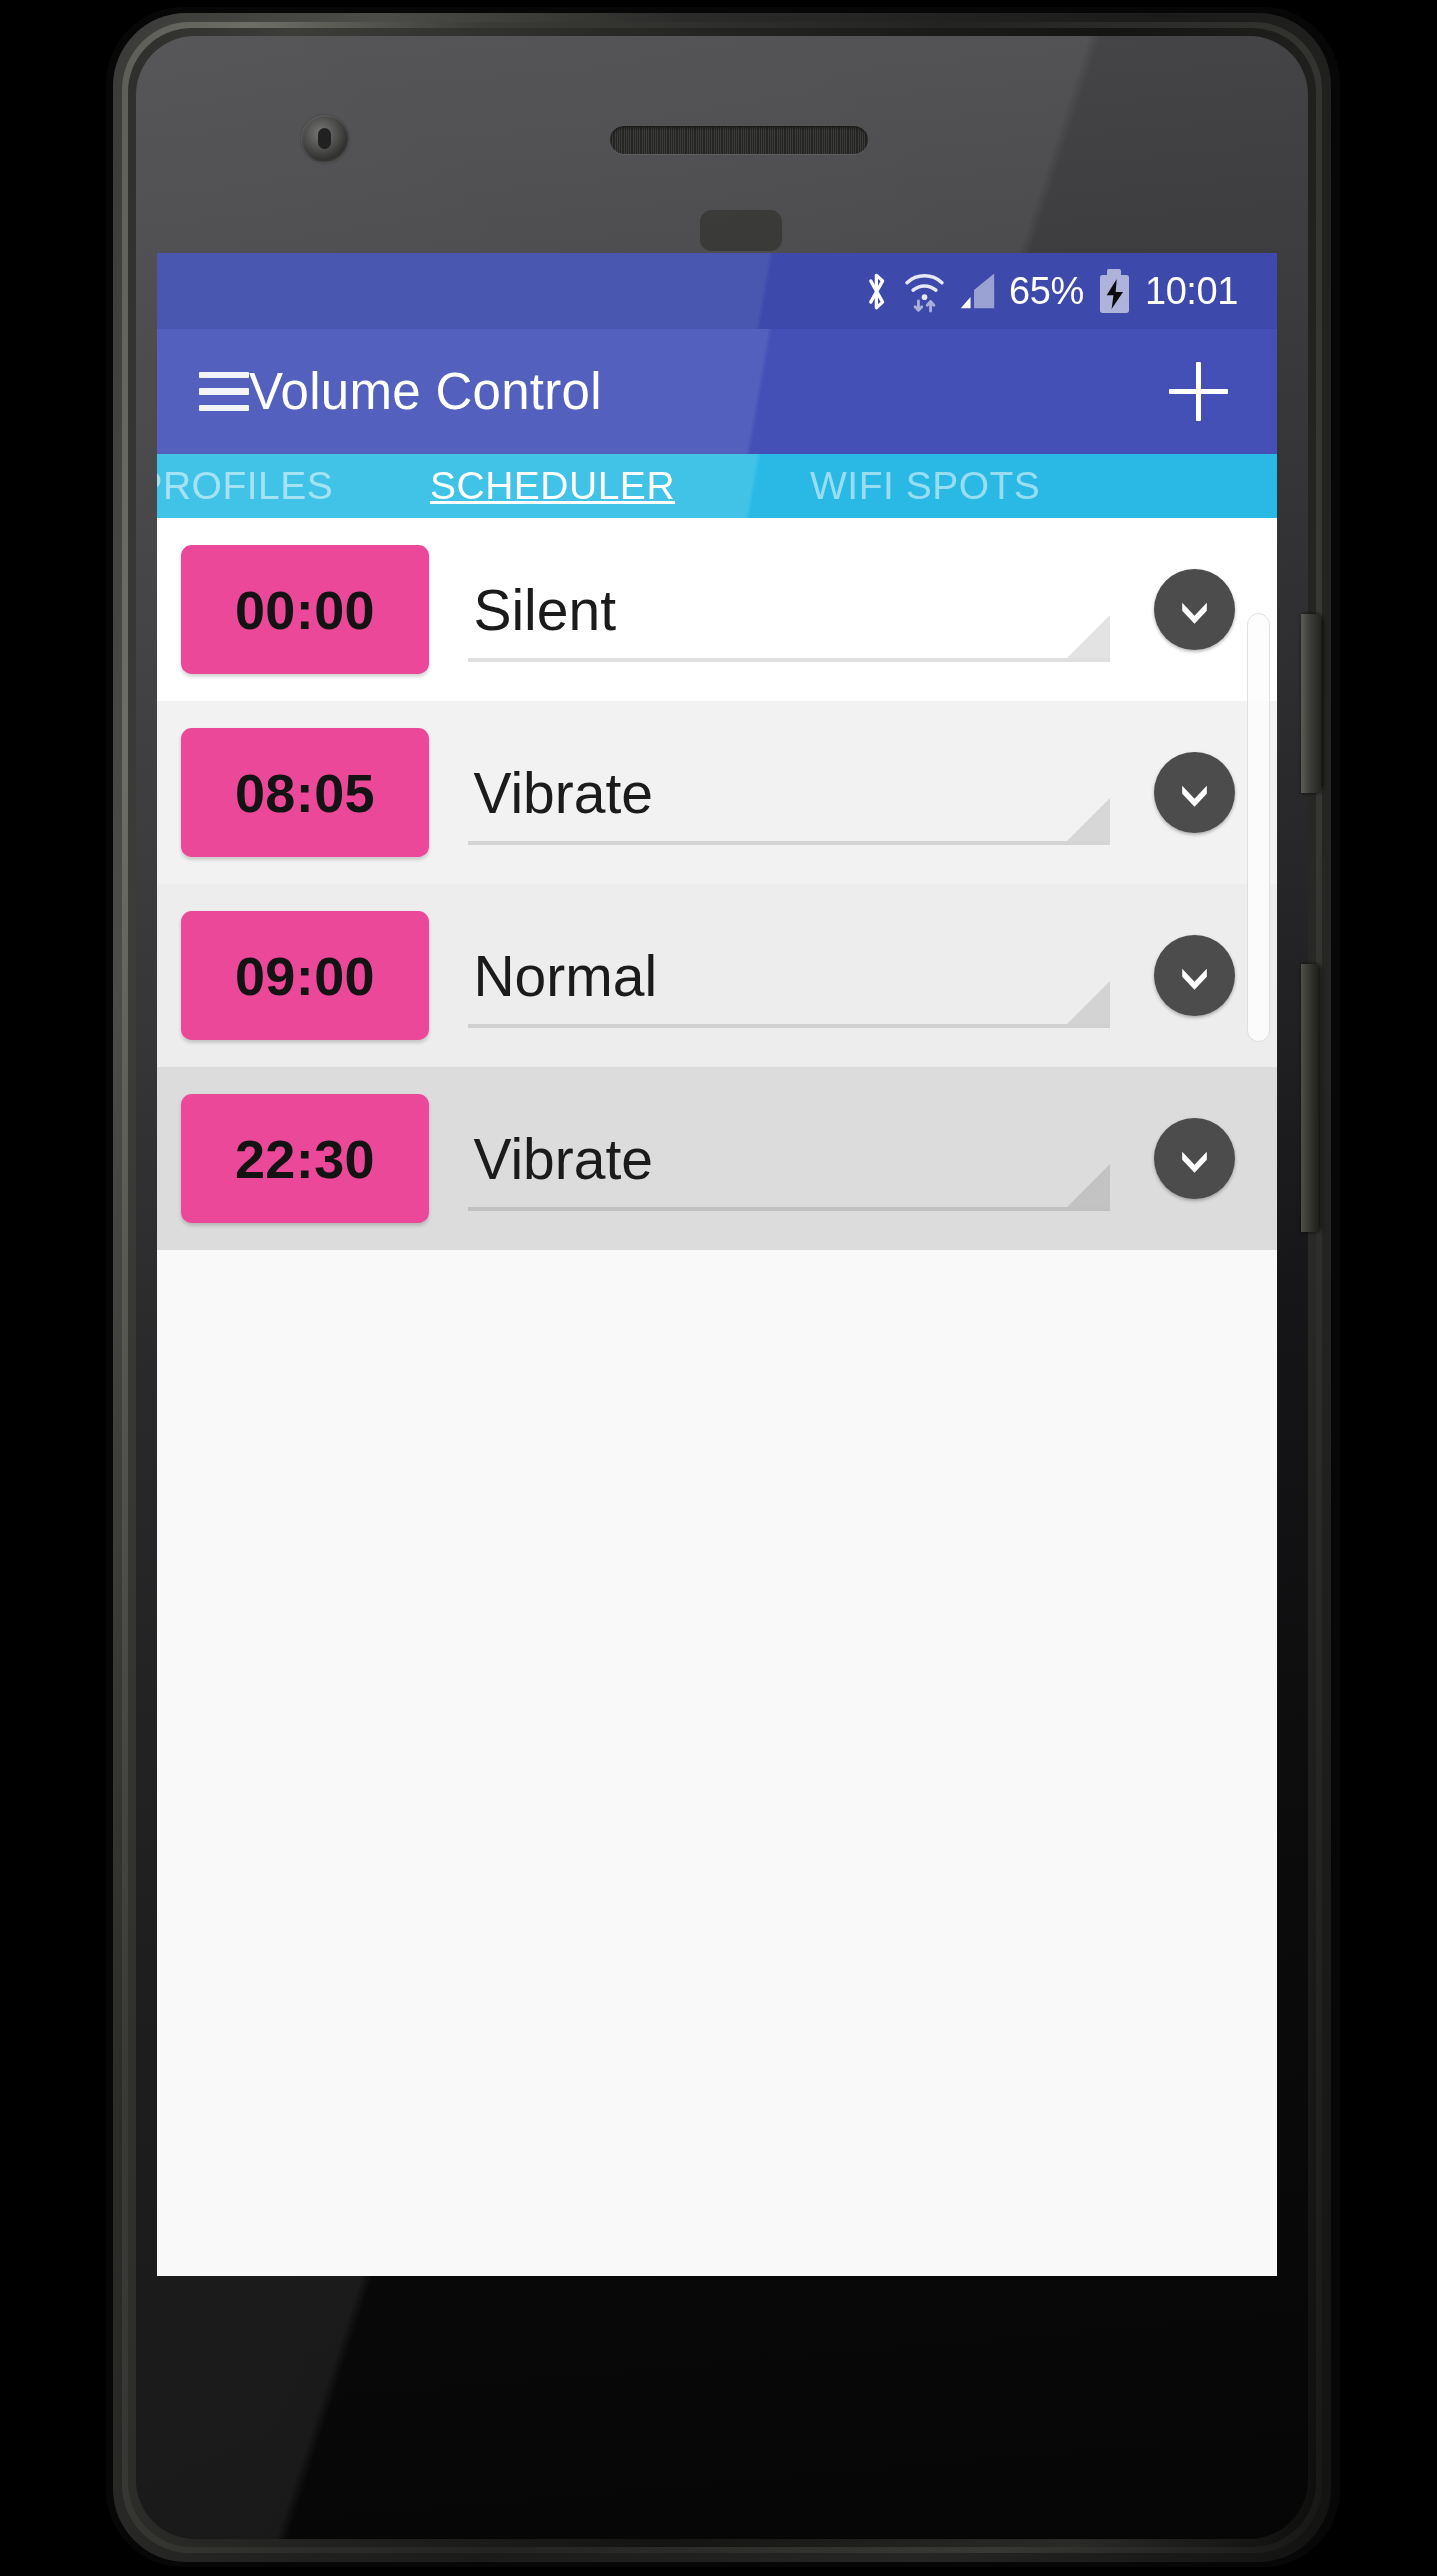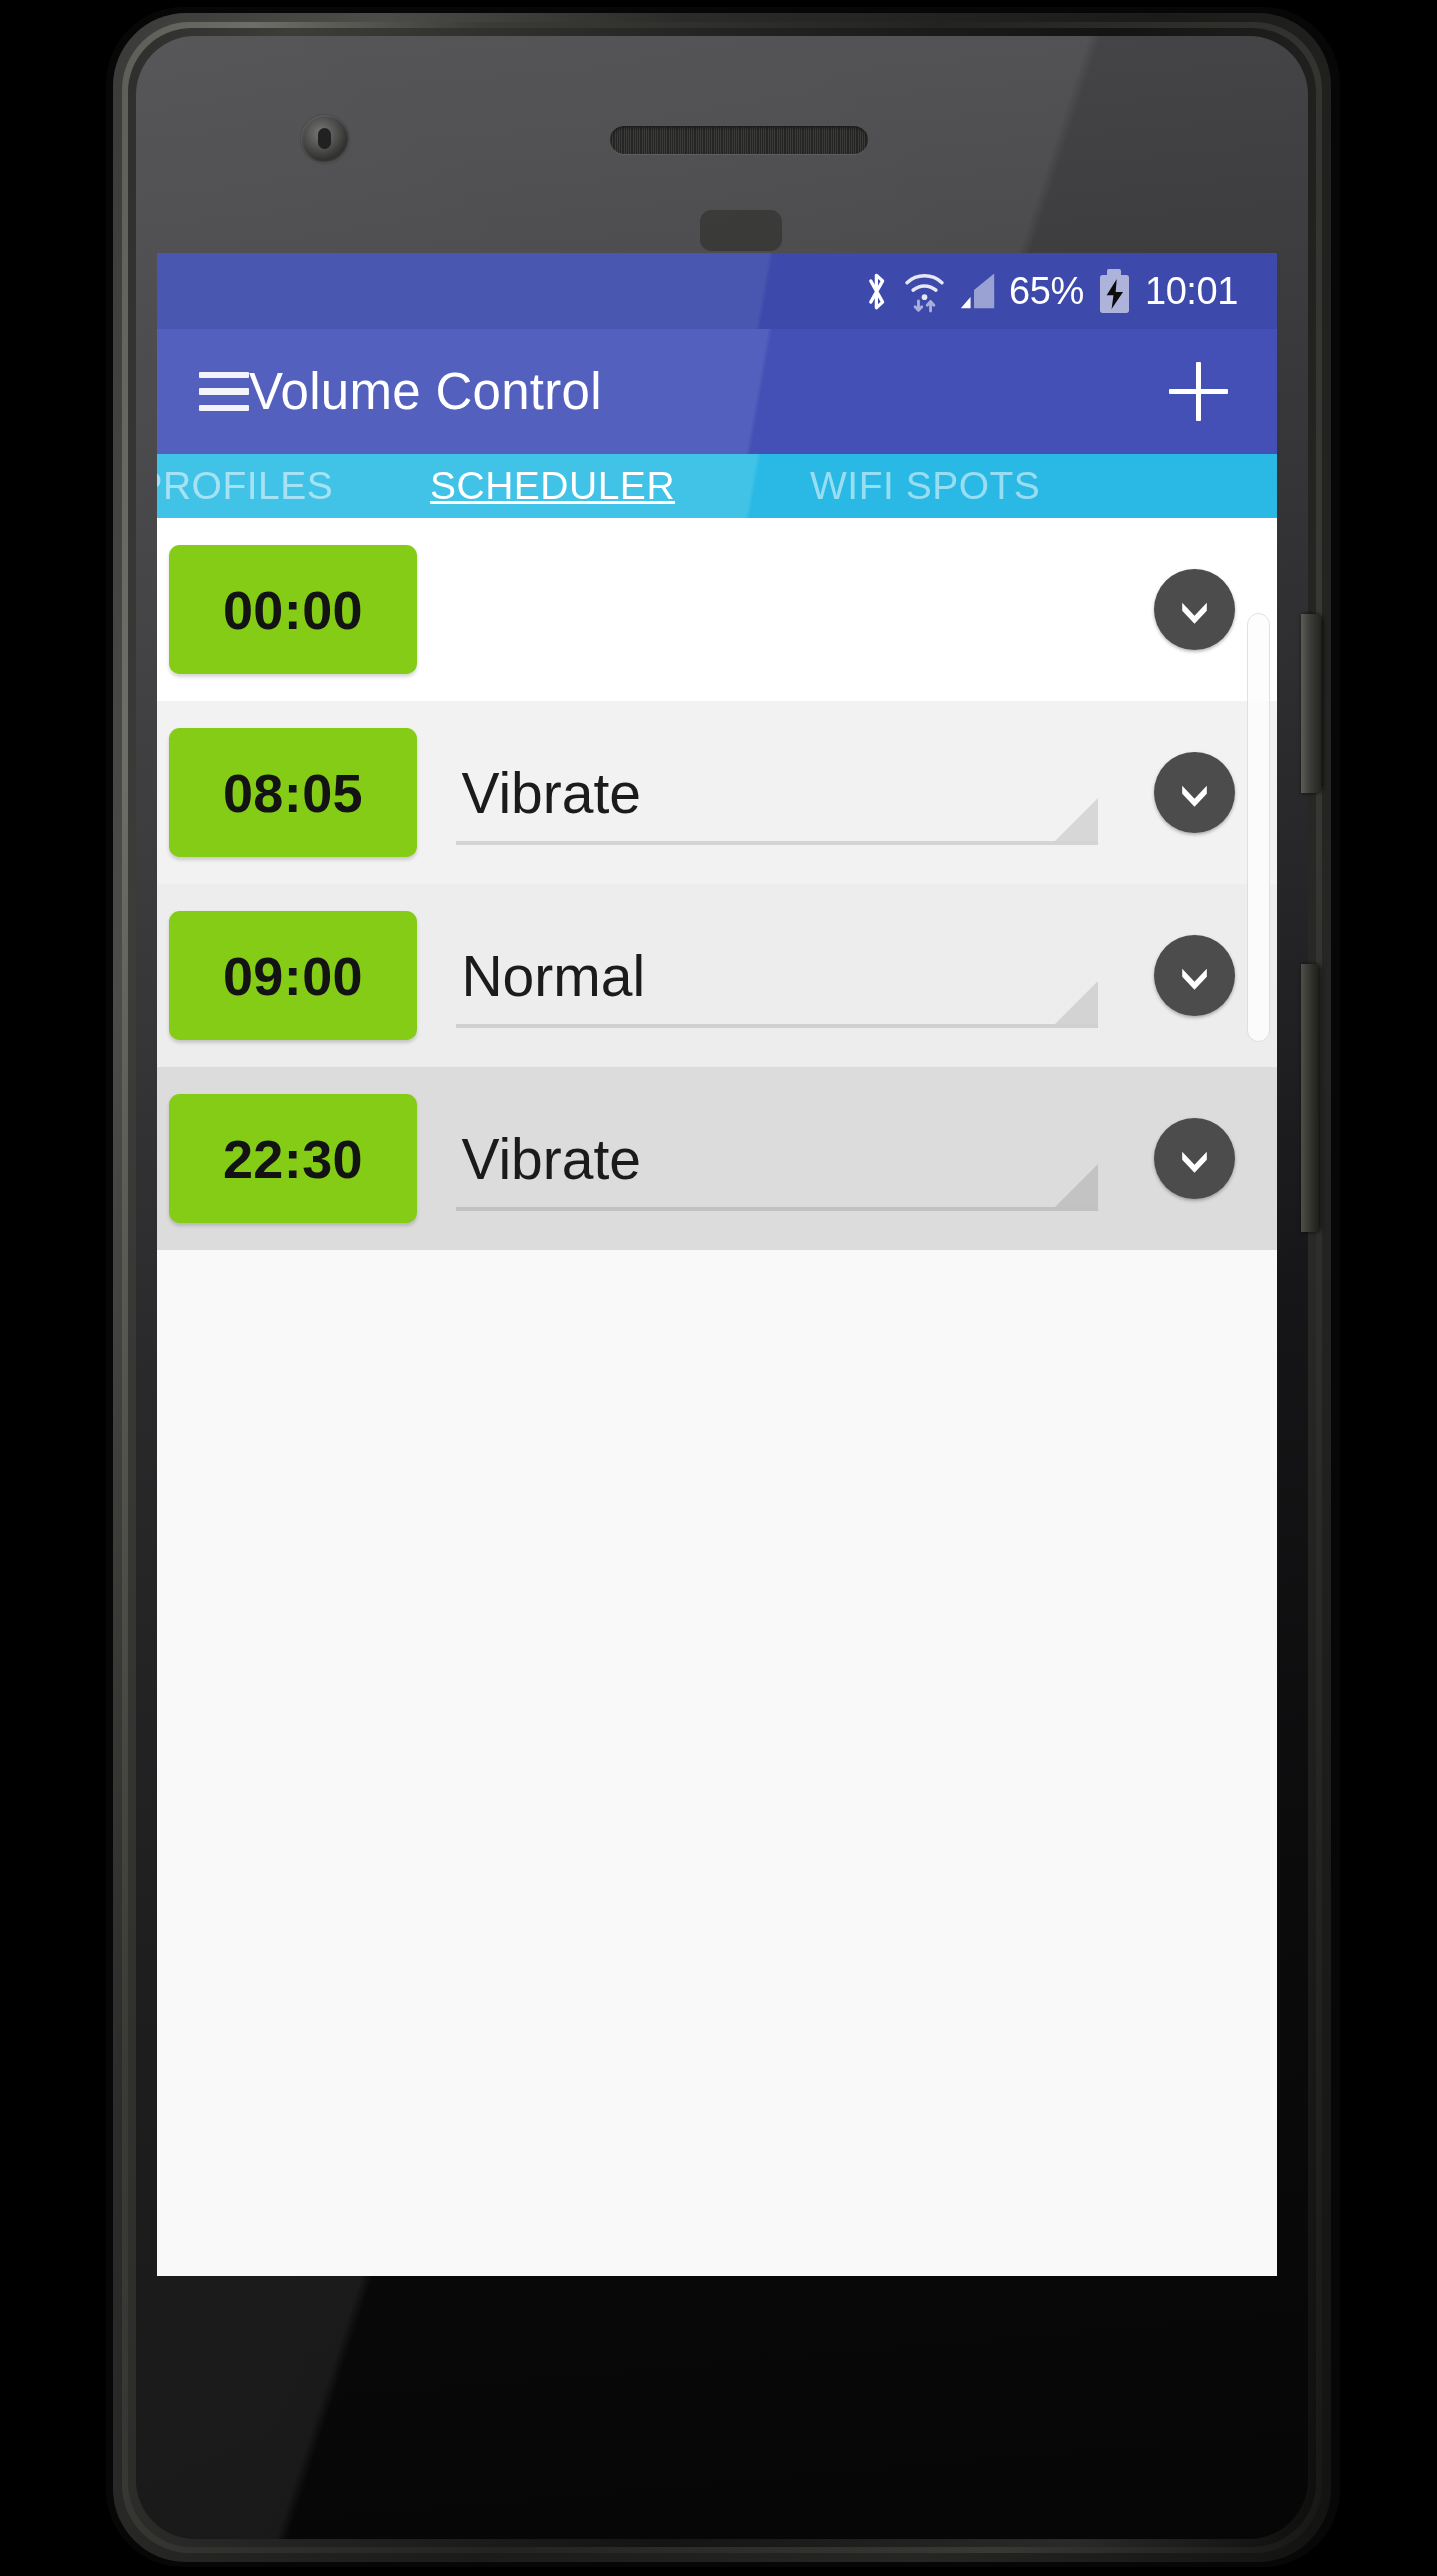--- a/index.html
+++ b/index.html
@@ -145,22 +145,22 @@
   .list{ position:relative; width:100%; height:1826px; background:#f9f9f9; }
   .row{
     position:relative; display:flex; align-items:center; height:183px; width:100%;
   }
   .row-1{ background:#ffffff; }
   .row-2{ background:#f2f2f2; }
   .row-3{ background:#ededed; }
   .row-4{ background:#dcdcdc; }
 
   .time-chip{
-    margin-left:12px; width:248px; height:129px;
-    background:#84cc16; border-radius:10.7px;
+    margin-left:24px; width:248px; height:129px;
+    background:#ec4899; border-radius:10.7px;
     display:flex; align-items:center; justify-content:center;
     box-shadow:0 2.7px 3.6px rgba(0,0,0,0.16);
     cursor:pointer;
   }
   .time-chip span{
     font-size:54px; font-weight:bold; color:#131313; letter-spacing:0.4px;
   }
 
   .spinner{
     position:relative; margin-left:39px; width:642px; height:129px;
@@ -278,20 +278,25 @@
       <div class="tab tab-scheduler active">SCHEDULER</div>
       <div class="tab tab-wifi">WIFI SPOTS</div>
     </div>
 
     <div class="list">
 
       <div class="row row-1">
         <div class="time-chip">
           <span>00:00</span>
         </div>
+        <div class="spinner">
+          <span class="spinner-label">Silent</span>
+          <span class="spinner-underline"></span>
+          <span class="spinner-tri"></span>
+        </div>
         <div class="chev-btn">
           <svg width="41" height="41" viewBox="0 0 30 30">
             <path d="M6 10 L15 19.5 L24 10 L24 16 L15 25.5 L6 16 Z" fill="#ffffff"></path>
           </svg>
         </div>
       </div>
 
       <div class="row row-2">
         <div class="time-chip">
           <span>08:05</span>

